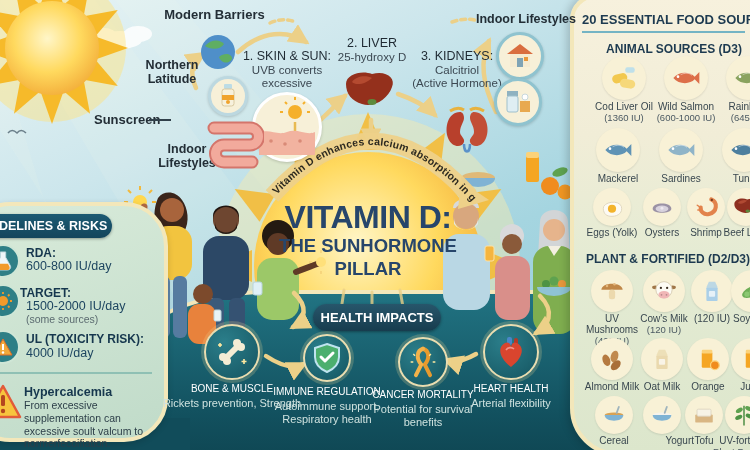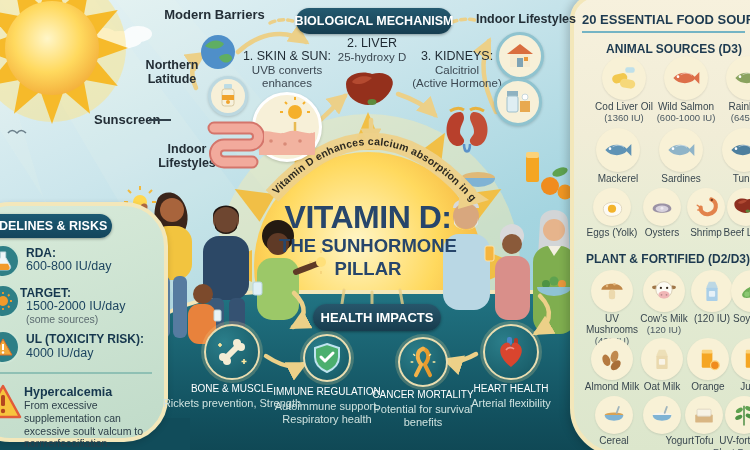--- a/index.html
+++ b/index.html
@@ -314,35 +314,32 @@
       <path d="M452 22 C461 19,469 18,478 21"></path>
     </g>
     <path id="arcStroke" d="M272 196 Q371 86 470 196" stroke="#eed189" stroke-width="17" fill="none" opacity="0.95"></path>
     <path d="M461 181 L489 200 L458 209 Z" fill="#eed189"></path>
     <path id="arcTextPath" d="M272 200 Q371 90 470 200" fill="none"></path>
     <text font-size="10.5" font-weight="bold" fill="#2d2a20" letter-spacing="0.2">
       <textPath href="#arcTextPath" startOffset="3%">Vitamin D enhances calcium absorption in gut</textPath>
     </text>
   </svg>
 
-  <div class="pill" style="left:296px;top:8px;width:156px;height:26px;font-size:12.5px;">
-    <span>BIOLOGICAL MECHANISM</span>
-  </div>
 
   <div class="abs ctr lbl" style="left:152px;top:8px;width:125px;font-size:13px;z-index:6;">Modern Barriers</div>
   <div class="abs ctr lbl" style="left:140px;top:58px;width:64px;font-size:12.5px;z-index:6;">Northern Latitude</div>
   <div class="abs lbl" style="left:94px;top:112px;font-size:13px;z-index:6;">Sunscreen</div>
   <div class="abs" style="left:149px;top:119px;width:22px;height:2px;background:#30404a;z-index:6;"></div>
   <div class="abs ctr lbl" style="left:155px;top:142px;width:64px;font-size:12.5px;z-index:6;">Indoor Lifestyles</div>
   <div class="abs ctr lbl" style="left:468px;top:12px;width:116px;font-size:12.5px;z-index:6;">Indoor Lifestyles</div>
 
   <div class="step" style="left:232px;top:50px;width:110px;">
     <div class="stitle">1. SKIN &amp; SUN:</div>
     <div class="sline">UVB converts</div>
-    <div class="sline">enhances</div>
+    <div class="sline">excessive</div>
   </div>
   <div class="step" style="left:317px;top:37px;width:110px;">
     <div class="stitle">2. LIVER</div>
     <div class="sline">25-hydroxy D</div>
   </div>
   <div class="step" style="left:400px;top:50px;width:114px;">
     <div class="stitle">3. KIDNEYS:</div>
     <div class="sline">Calcitriol</div>
     <div class="sline">(Active Hormone)</div>
   </div>

